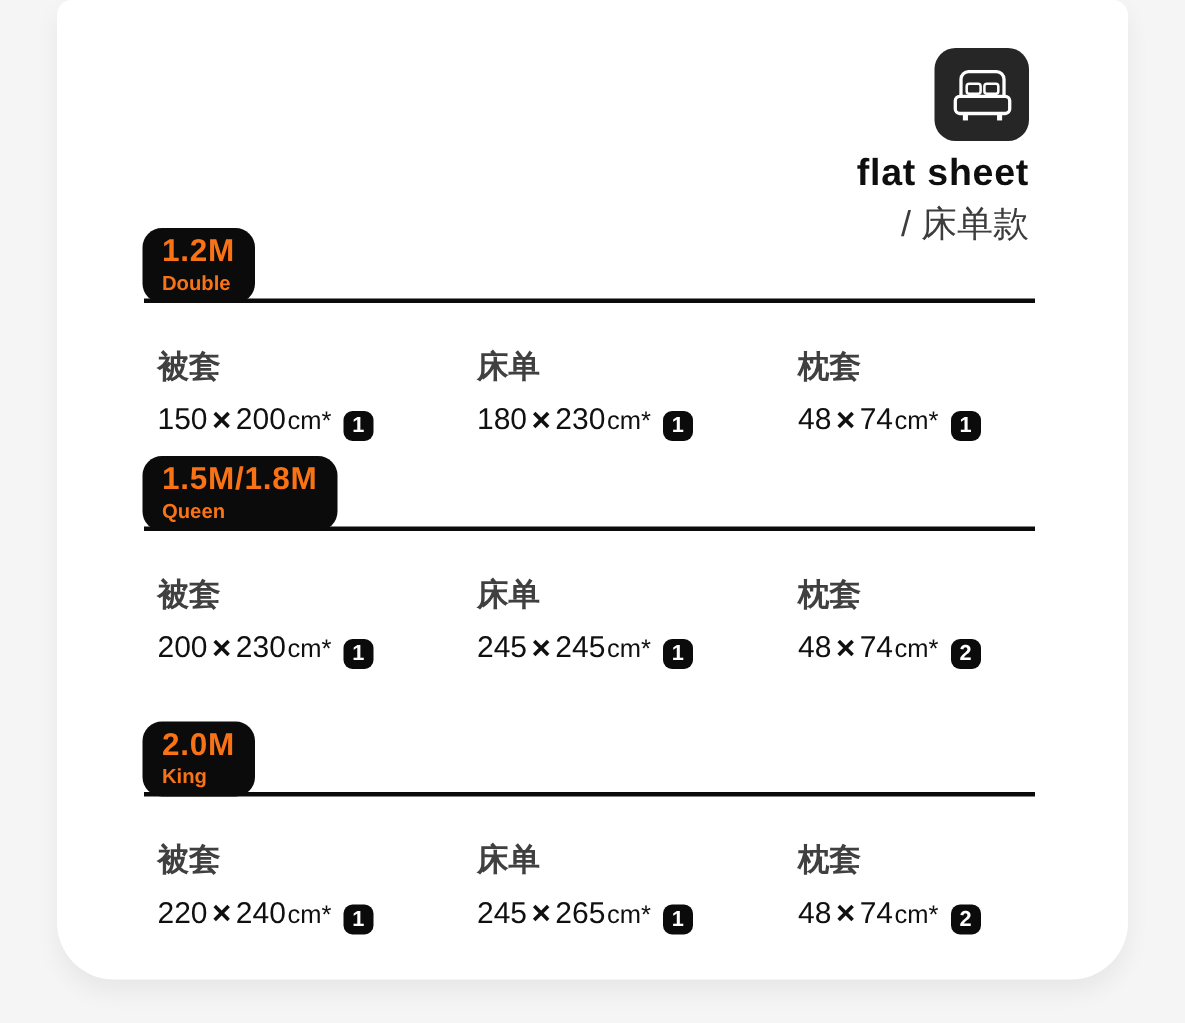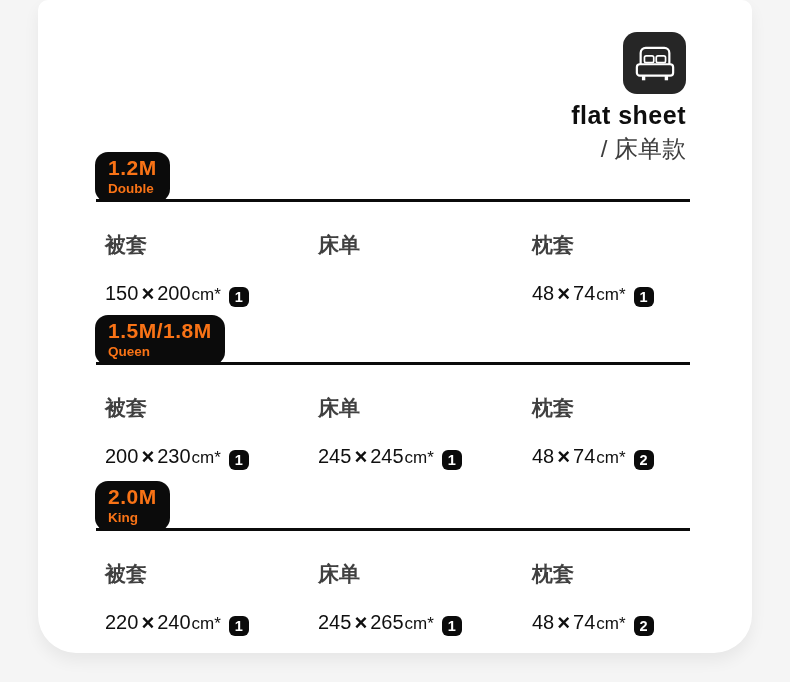--- a/index.html
+++ b/index.html
@@ -32,21 +32,21 @@
   }
   .subtitle {
     position:absolute; top:133px; right:66px;
     font-size:24px; font-weight:400; color:#3d3d3d;
     white-space:nowrap;
   }
 
   
   .section { position:absolute; left:0; width:714px; height:150px; }
   .section.s0 { top:152px; }
-  .section.s1 { top:315px; }
+  .section.s1 { top:304px; }
   .section.s2 { top:481px; }
 
   .badge {
     position:absolute; left:57px; top:0;
     background:#0b0b0b; color:#f97316;
     border-radius:13px;
     padding:5px 13px 6px 13px;
     z-index:2; min-width:40px;
   }
   .badge-size { font-size:21px; font-weight:800; letter-spacing:0.5px; line-height:22px; white-space:nowrap; }
@@ -57,21 +57,21 @@
     width:594px; height:3px; background:#0b0b0b;
   }
 
   .row { position:absolute; top:80px; left:0; width:714px; }
   .item { position:absolute; top:0; white-space:nowrap; }
   .item.c0 { left:67px; }
   .item.c1 { left:280px; }
   .item.c2 { left:494px; }
 
   .item-label { font-size:21px; font-weight:700; color:#404040; line-height:26px; }
-  .item-dim  { margin-top:22px; font-size:20px; font-weight:500; color:#101010; line-height:26px; }
+  .item-dim  { margin-top:8px; font-size:20px; font-weight:500; color:#101010; line-height:26px; }
   .times { font-size:22px; font-weight:600; margin:0 3px; position:relative; top:1px; }
   .unit  { font-size:17px; margin-left:1px; }
   .qty-chip {
     display:inline-block; width:20px; height:20px; line-height:20px;
     background:#0b0b0b; color:#ffffff; border-radius:6px;
     text-align:center; font-size:14.5px; font-weight:700;
     margin-left:8px; vertical-align:-2px;
   }
 </style>
 </head>
@@ -99,20 +99,21 @@
         <div class="badge-label">Double</div>
       </div>
       <div class="rule"></div>
       <div class="row">
         <div class="item c0">
           <div class="item-label">被套</div>
           <div class="item-dim"><span>150</span><span class="times">×</span><span>200</span><span class="unit">cm*</span><span class="qty-chip">1</span></div>
         </div>
         <div class="item c1">
           <div class="item-label">床单</div>
+          <div class="item-dim"><span>180</span><span class="times">×</span><span>230</span><span class="unit">cm*</span><span class="qty-chip">1</span></div>
         </div>
         <div class="item c2">
           <div class="item-label">枕套</div>
           <div class="item-dim"><span>48</span><span class="times">×</span><span>74</span><span class="unit">cm*</span><span class="qty-chip">1</span></div>
         </div>
       </div>
     </div>
 
     <div class="section s1">
       <div class="badge">

